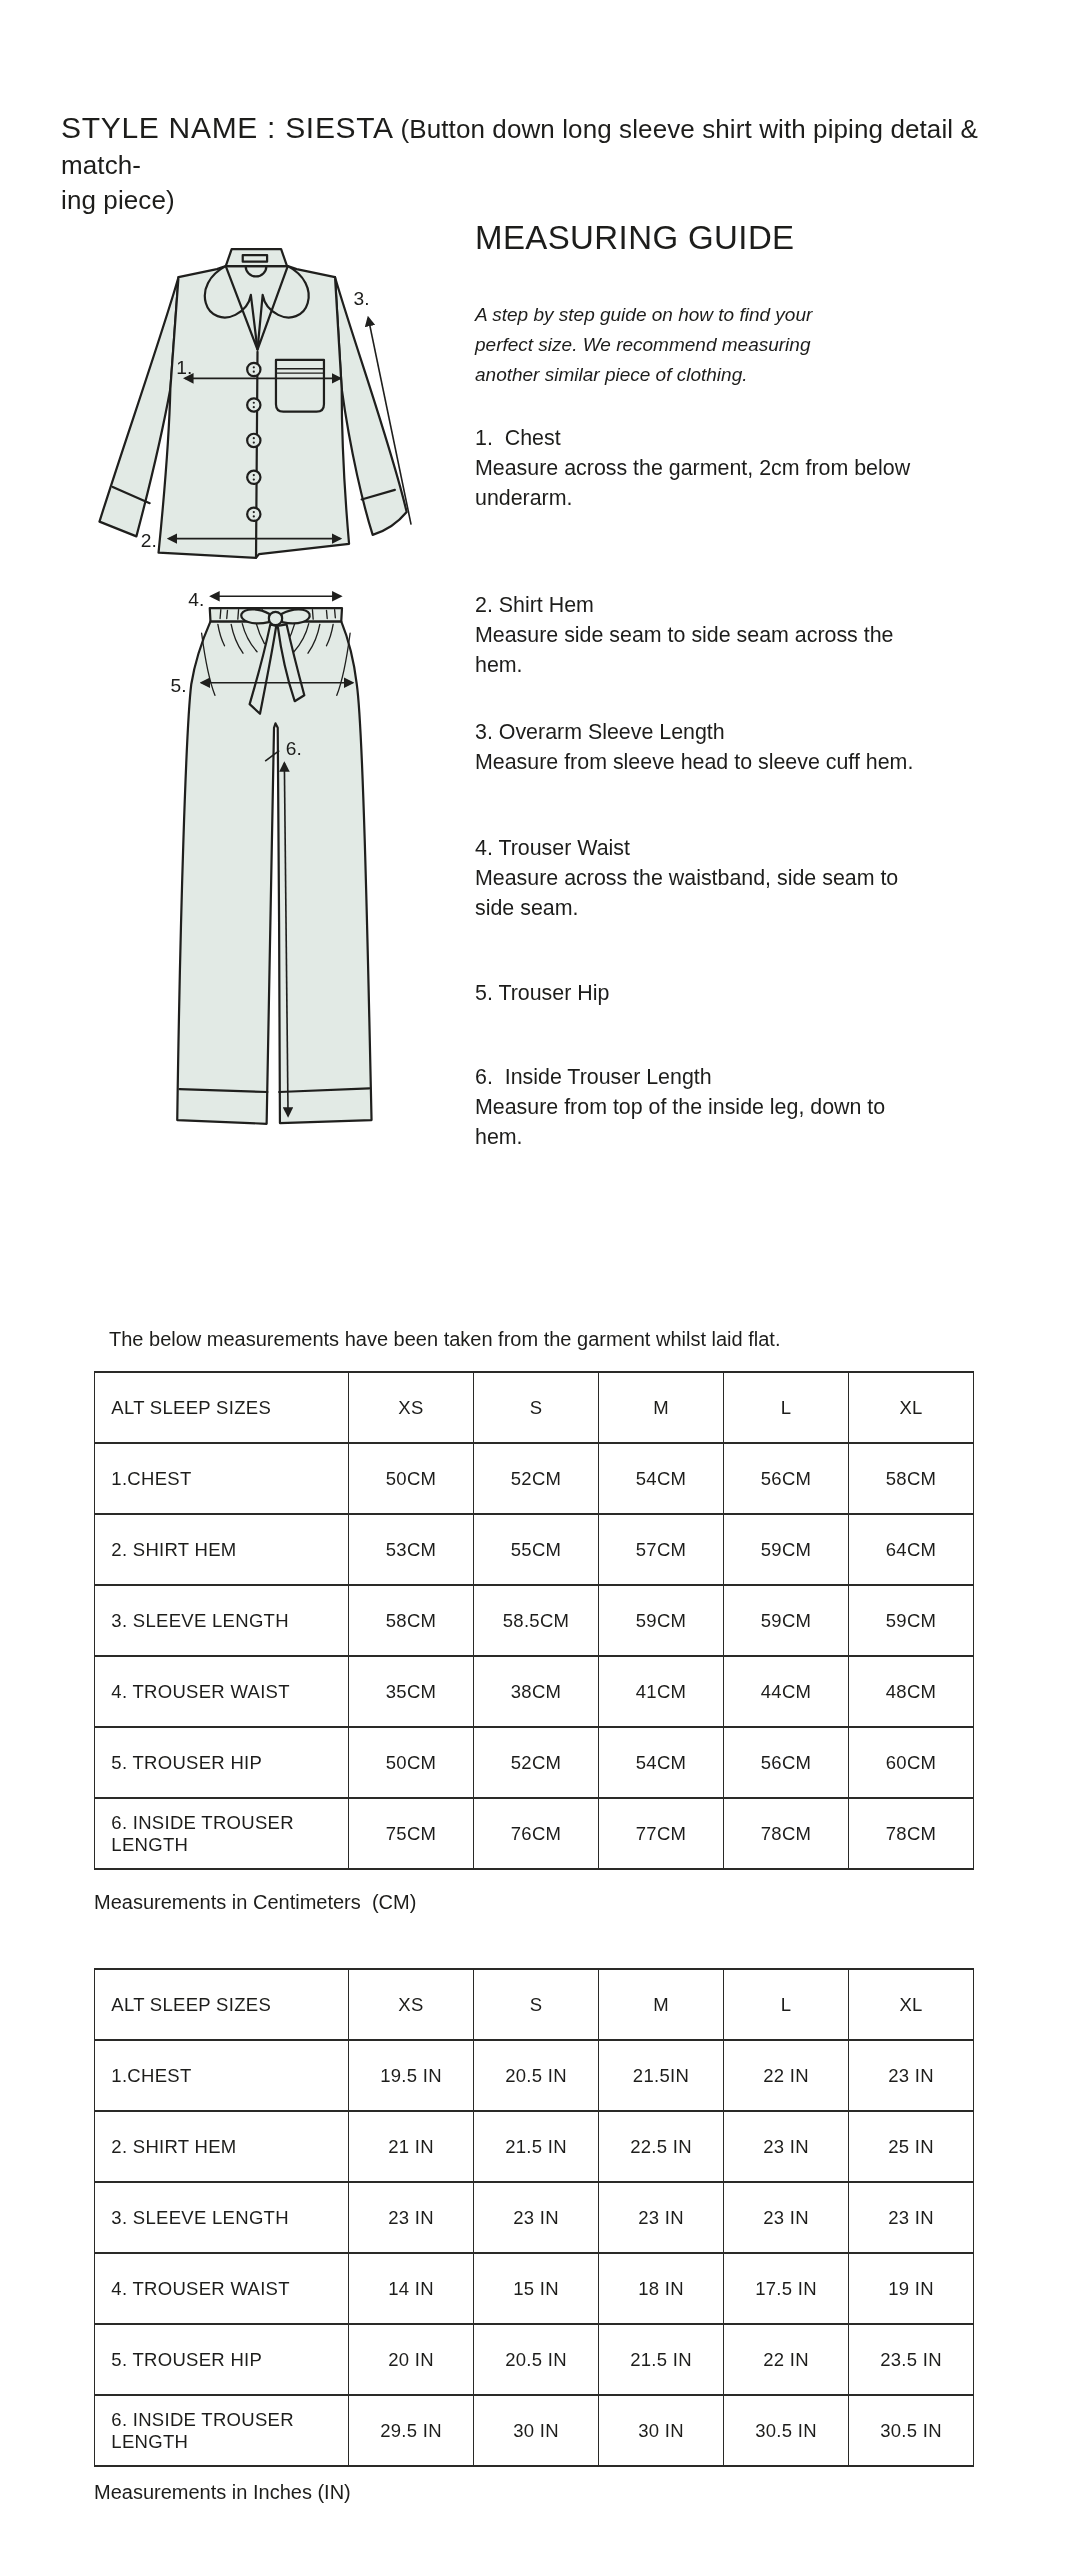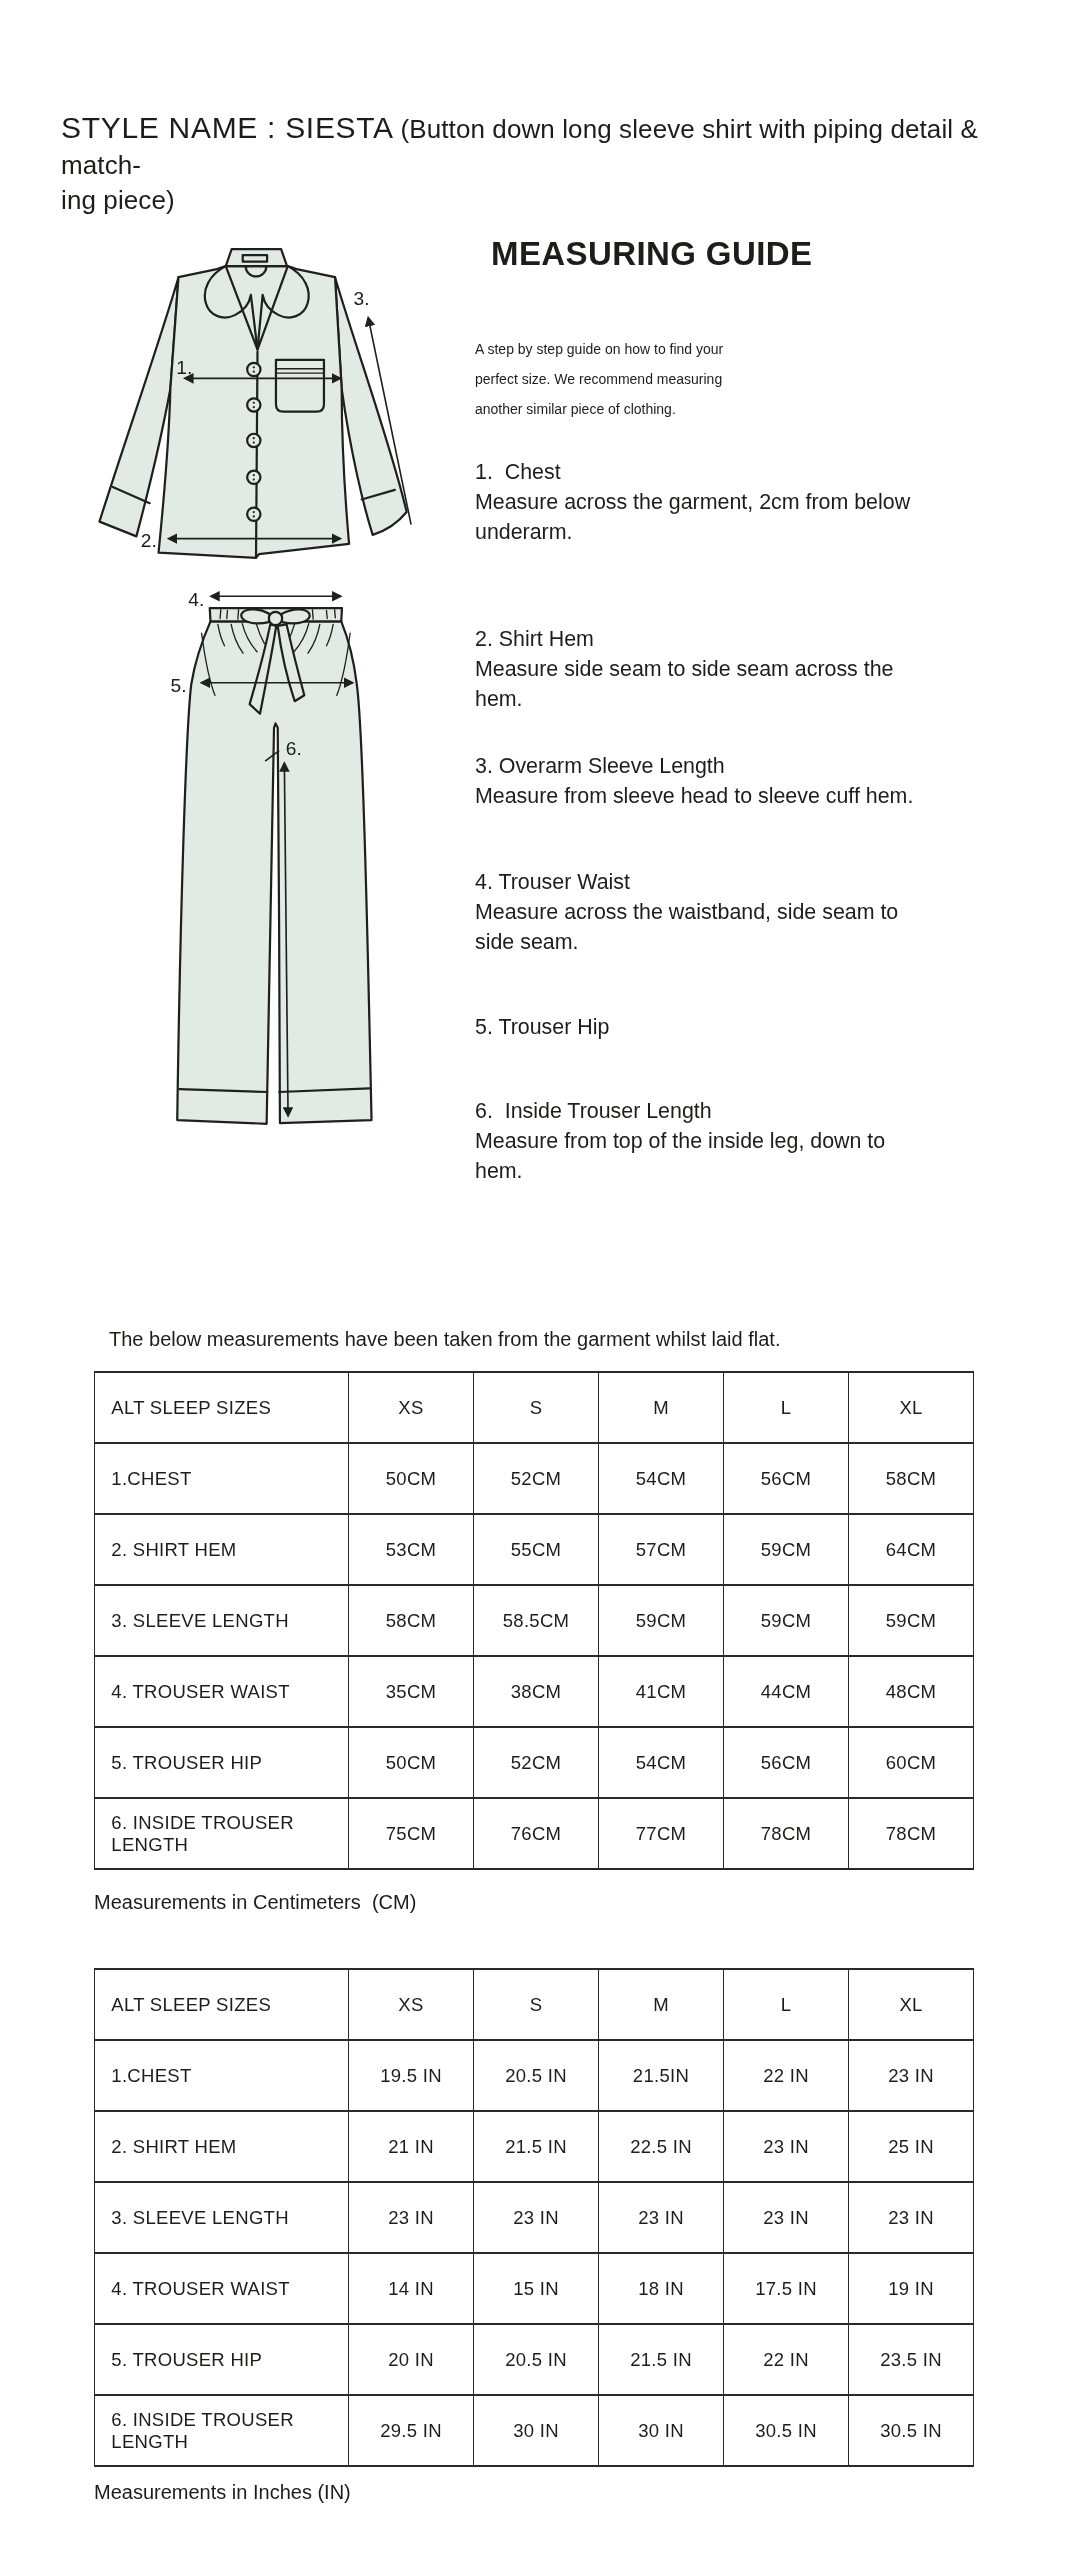--- a/index.html
+++ b/index.html
@@ -7,22 +7,22 @@
   .page{position:relative;width:1068px;height:2576px;background:#fff;overflow:hidden;padding-left:44px;}
 
   
   .title-block{position:absolute;left:61px;top:108px;width:994px;
     font-weight:300;line-height:1.34;}
   .title-main{font-size:30px;letter-spacing:0.7px;}
   .title-sub{font-size:26px;letter-spacing:0.1px;}
 
   
   .guide-col{position:absolute;left:475px;top:219px;width:473px;font-weight:300;}
-  .guide-heading{margin:16px;font-size:33px;font-weight:700;letter-spacing:0.4px;}
-  .intro{margin:61px 0 0 0;font-size:14px;line-height:30px;white-space:pre-line;}
+  .guide-heading{margin:0;font-size:33px;font-weight:400;letter-spacing:0.4px;}
+  .intro{margin:43px 0 0 0;font-size:19px;line-height:30px;white-space:pre-line;font-style:italic;}
   .steps{margin-top:33px;}
   .step-title{font-size:21.4px;line-height:30px;white-space:pre;}
   .step-body{font-size:21.4px;line-height:30px;white-space:pre-line;}
   .steps .step:nth-child(2){margin-top:77px;}
   .steps .step:nth-child(3){margin-top:37px;}
   .steps .step:nth-child(4){margin-top:56px;}
   .steps .step:nth-child(5){margin-top:55px;}
   .steps .step:nth-child(6){margin-top:54px;}
 
   

